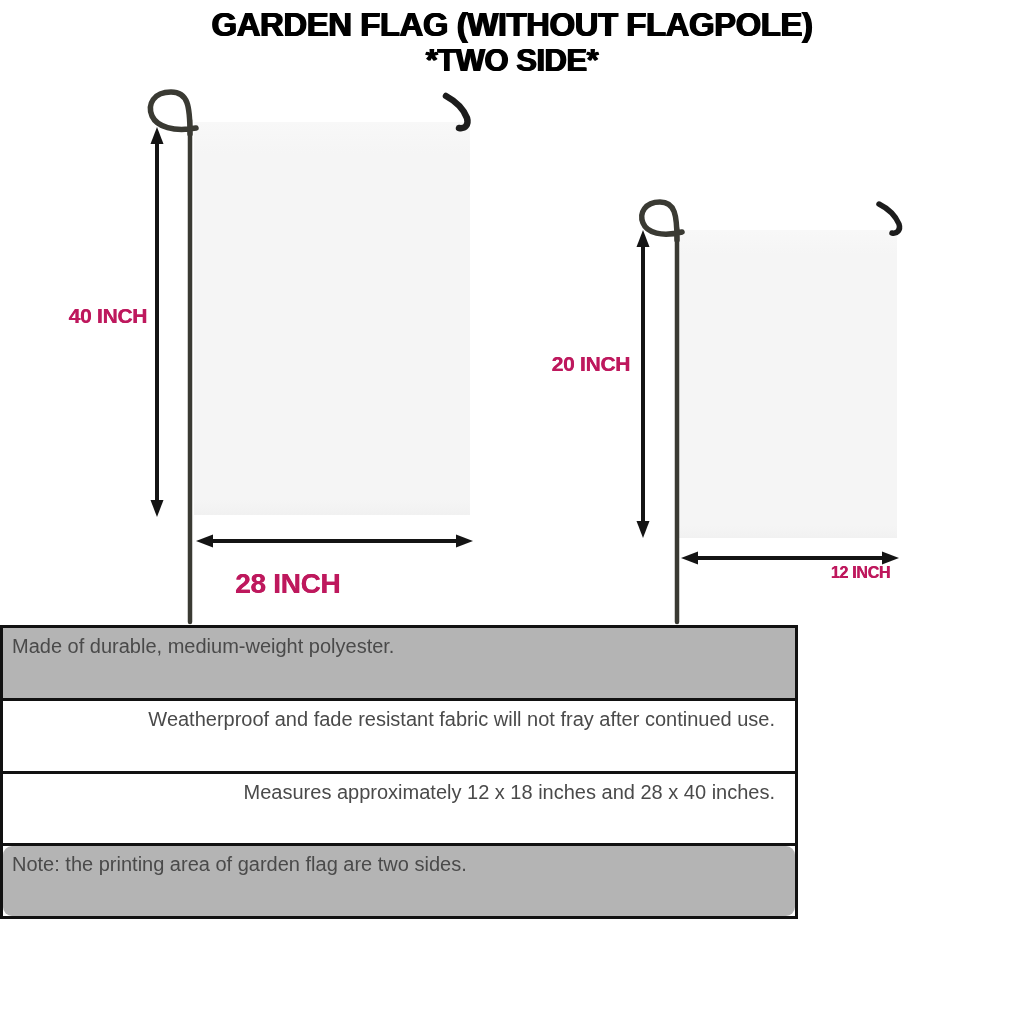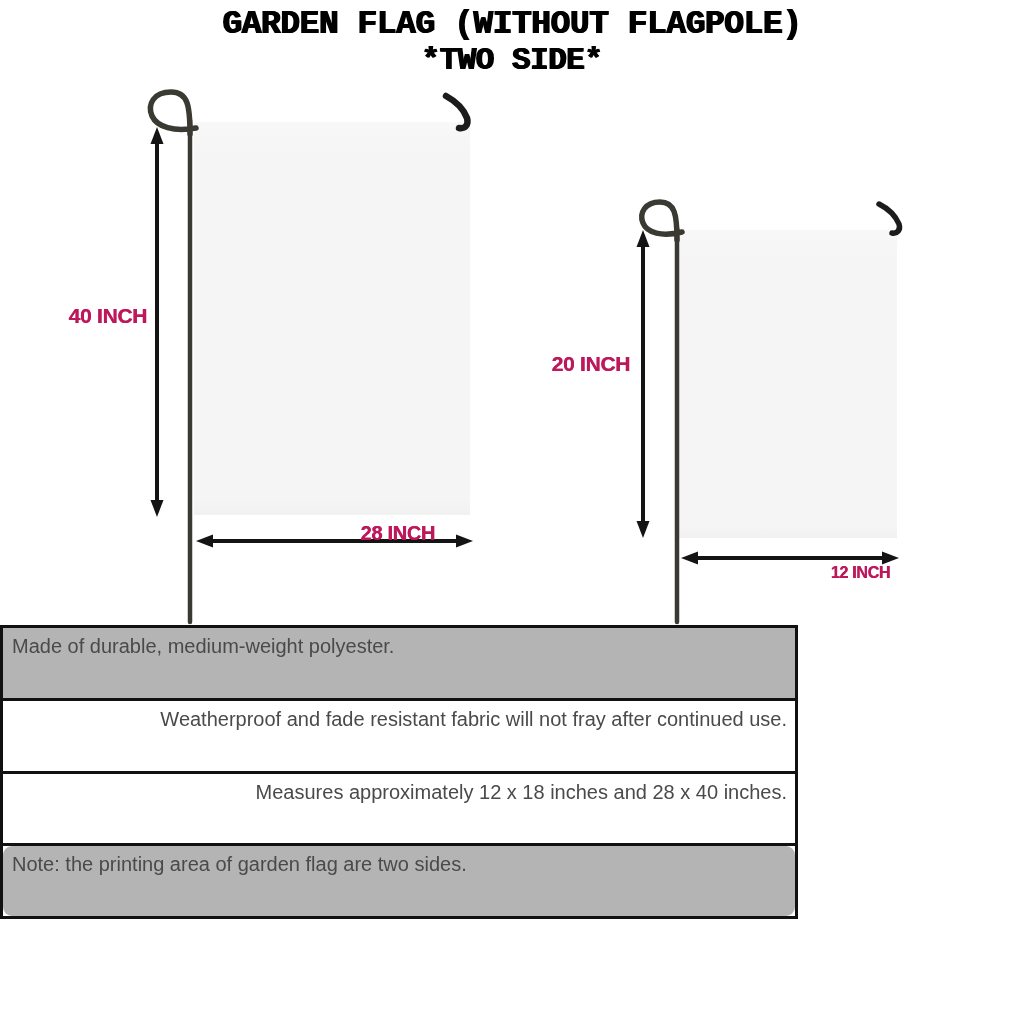--- a/index.html
+++ b/index.html
@@ -11,21 +11,21 @@
     --pole:#3a3a33;
     --arrow:#141414;
     --title-text:#000000;
   }
   html,body{margin:0;padding:0;background:#ffffff;}
   .canvas{
     position:relative;width:1024px;height:1024px;overflow:hidden;
     background:#ffffff;font-family:"Liberation Sans",sans-serif;
   }
   
-  .title{position:absolute;top:6px;left:0;width:1024px;text-align:center;color:var(--title-text);font-family:Liberation Mono, monospace;}
+  .title{position:absolute;top:6px;left:0;width:1024px;text-align:center;color:var(--title-text);}
   .title-line{
     font-weight:bold;letter-spacing:-0.5px;
     text-shadow:0.7px 0 0 currentColor,-0.7px 0 0 currentColor; 
   }
   .title-line1{font-size:33px;line-height:38px;}
   .title-line2{font-size:31px;line-height:34px;}
   
   .flag{position:absolute;background:linear-gradient(180deg,#f8f8f8 0%,#f5f5f5 8%,#f5f5f5 96%,#f1f1f1 100%);}
   .flag-large{left:194px;top:122px;width:276px;height:393px;}
   .flag-small{left:679px;top:230px;width:218px;height:308px;}
@@ -37,30 +37,30 @@
   .arrow-line{stroke:var(--arrow);stroke-width:4;fill:none;}
   .arrow-head{fill:var(--arrow);stroke:none;}
   
   .dim{
     position:absolute;font-weight:bold;font-size:21px;color:#be185d;
     letter-spacing:-0.3px;white-space:nowrap;
     text-shadow:0.4px 0 0 currentColor;
   }
   .dim-40{left:20px;top:304px;width:127px;text-align:right;}
   .dim-18{left:500px;top:352px;width:130px;text-align:right;}
-  .dim-28{left:235px;top:522px;width:200px;text-align:right;font-size:20px;}
+  .dim-28{left:235px;top:568px;width:200px;text-align:left;font-size:28px;}
   .dim-12{left:690px;top:564px;width:200px;text-align:right;font-size:16px;}
   
   .features{
     position:absolute;left:0;top:625px;width:798px;height:294px;
     border:3px solid var(--row-border);box-sizing:border-box;
     display:flex;flex-direction:column;
   }
   .frow{
-    flex:1;box-sizing:border-box;padding:6px 8px 0 9px;
+    flex:1;box-sizing:border-box;padding:6px 20px 0 9px;
     font-size:20px;color:var(--row-text);line-height:24px;
     border-bottom:3px solid var(--row-border);
   }
   .frow:last-child{border-bottom:none;border-radius:9px;}
   .frow.shaded{background:var(--row-shaded);}
   .frow.plain{background:var(--row-plain);text-align:right;}
 </style>
 </head>
 <body>
 

